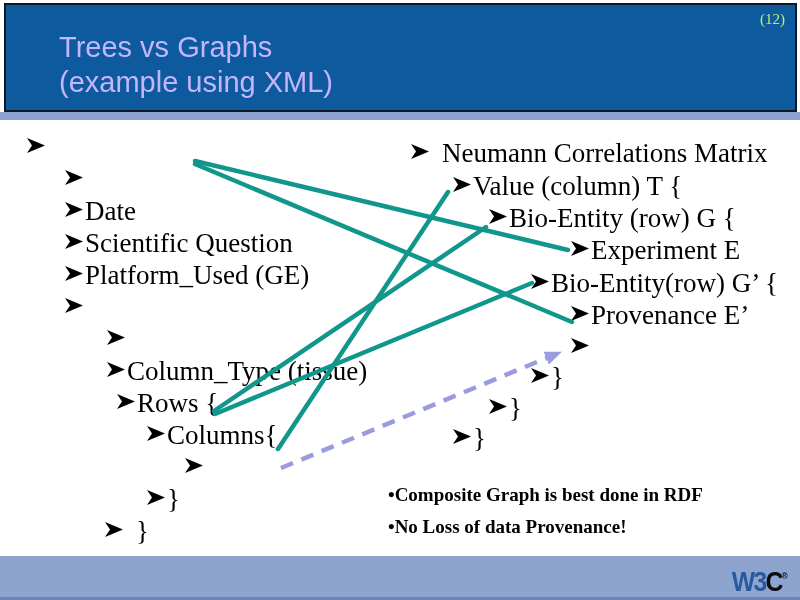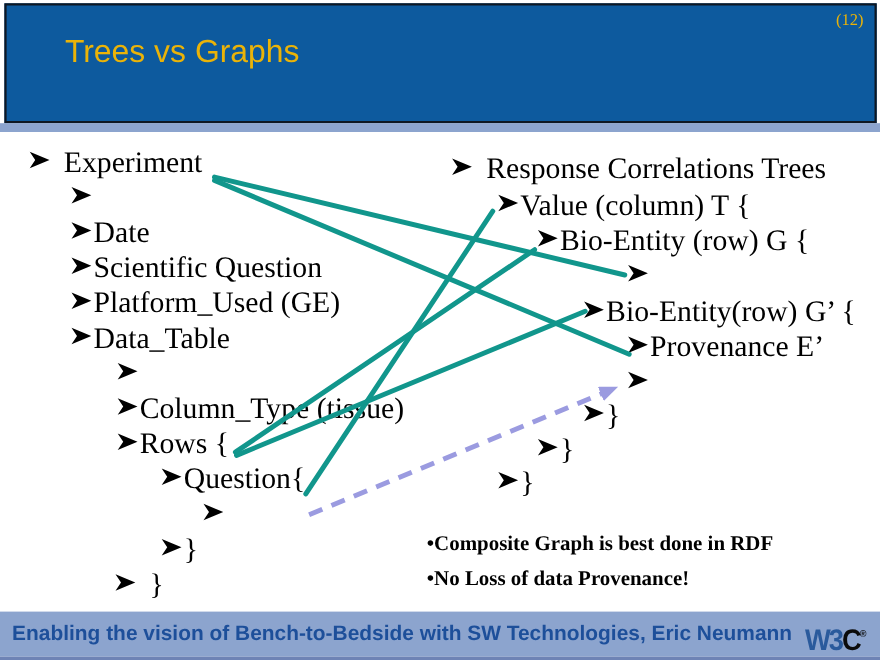--- a/index.html
+++ b/index.html
@@ -1,23 +1,23 @@
 <!DOCTYPE html>
 <html><head>
 <meta charset="utf-8">
 <style>
   html,body{margin:0;padding:0;}
   .slide{position:relative;width:800px;height:600px;background:#ffffff;overflow:hidden;
          font-family:"Liberation Serif",serif;}
   
   .header-bar{position:absolute;left:4px;top:3px;width:789px;height:105px;
               background:#0d5a9e;border:2px solid #0e1722;}
-  .page-num{position:absolute;top:6px;right:10px;color:#eab308;
+  .page-num{position:absolute;top:6px;right:10px;color:#bef264;
             font:15px "Liberation Serif",serif;}
-  .title{position:absolute;left:53px;top:25px;color:#eab308;
+  .title{position:absolute;left:53px;top:25px;color:#c4b5fd;
          font:29px/35px "Liberation Sans",sans-serif;}
   .header-underline{position:absolute;left:0;top:112px;width:800px;height:8px;background:#8ca4ce;}
   
   .row{position:absolute;white-space:nowrap;display:flex;align-items:flex-start;
        font:27px/32px "Liberation Serif",serif;color:#000;z-index:1;}
   .bullet{width:20px;height:17px;margin:6px 1px 0 0;flex:none;fill:#000;}
   .row.sp .bullet{margin-right:12px;}
   
   .edge-layer{position:absolute;left:0;top:0;width:800px;height:600px;z-index:3;pointer-events:none;}
   
@@ -34,31 +34,31 @@
   .w3c-reg{font-size:9px;vertical-align:12px;letter-spacing:0;color:#0b0b0b;}
 </style>
 </head>
 <body>
 
 <div class="slide">
 
   <div class="header-bar">
     <div class="title">
       <div>Trees vs Graphs</div>
+      <div>(example using XML)</div>
     </div>
     <div class="page-num">(12)</div>
   </div>
   <div class="header-underline"></div>
 
   <div>
     <div class="row sp" style="left:26px;top:131px">
         <svg class="bullet" viewBox="0 0 20 17">
           <polygon points="1,1 19,8.5 1,16 6,8.5"></polygon>
         </svg>
-        <span>Experiment</span>
       </div>
     <div class="row" style="left:64px;top:163px">
         <svg class="bullet" viewBox="0 0 20 17">
           <polygon points="1,1 19,8.5 1,16 6,8.5"></polygon>
         </svg>
       </div>
     <div class="row" style="left:64px;top:195px">
         <svg class="bullet" viewBox="0 0 20 17">
           <polygon points="1,1 19,8.5 1,16 6,8.5"></polygon>
         </svg>
@@ -73,44 +73,43 @@
     <div class="row" style="left:64px;top:259px">
         <svg class="bullet" viewBox="0 0 20 17">
           <polygon points="1,1 19,8.5 1,16 6,8.5"></polygon>
         </svg>
         <span>Platform_Used (GE)</span>
       </div>
     <div class="row" style="left:64px;top:291px">
         <svg class="bullet" viewBox="0 0 20 17">
           <polygon points="1,1 19,8.5 1,16 6,8.5"></polygon>
         </svg>
-        <span>Data_Table</span>
       </div>
     <div class="row" style="left:106px;top:323px">
         <svg class="bullet" viewBox="0 0 20 17">
           <polygon points="1,1 19,8.5 1,16 6,8.5"></polygon>
         </svg>
       </div>
     <div class="row" style="left:106px;top:355px">
         <svg class="bullet" viewBox="0 0 20 17">
           <polygon points="1,1 19,8.5 1,16 6,8.5"></polygon>
         </svg>
         <span>Column_Type (tissue)</span>
       </div>
-    <div class="row" style="left:106px;top:387px">
+    <div class="row" style="left:116px;top:387px">
         <svg class="bullet" viewBox="0 0 20 17">
           <polygon points="1,1 19,8.5 1,16 6,8.5"></polygon>
         </svg>
         <span>Rows {</span>
       </div>
     <div class="row" style="left:146px;top:419px">
         <svg class="bullet" viewBox="0 0 20 17">
           <polygon points="1,1 19,8.5 1,16 6,8.5"></polygon>
         </svg>
-        <span>Question{</span>
+        <span>Columns{</span>
       </div>
     <div class="row" style="left:184px;top:451px">
         <svg class="bullet" viewBox="0 0 20 17">
           <polygon points="1,1 19,8.5 1,16 6,8.5"></polygon>
         </svg>
       </div>
     <div class="row" style="left:146px;top:483px">
         <svg class="bullet" viewBox="0 0 20 17">
           <polygon points="1,1 19,8.5 1,16 6,8.5"></polygon>
         </svg>
@@ -122,38 +121,39 @@
         </svg>
         <span>}</span>
       </div>
   </div>
 
   <div>
     <div class="row sp" style="left:410px;top:137px">
         <svg class="bullet" viewBox="0 0 20 17">
           <polygon points="1,1 19,8.5 1,16 6,8.5"></polygon>
         </svg>
-        <span>Response Correlations Trees</span>
+        <span>Neumann Correlations Matrix</span>
       </div>
     <div class="row" style="left:452px;top:170px">
         <svg class="bullet" viewBox="0 0 20 17">
           <polygon points="1,1 19,8.5 1,16 6,8.5"></polygon>
         </svg>
         <span>Value (column) T {</span>
       </div>
     <div class="row" style="left:488px;top:202px">
         <svg class="bullet" viewBox="0 0 20 17">
           <polygon points="1,1 19,8.5 1,16 6,8.5"></polygon>
         </svg>
         <span>Bio-Entity (row) G {</span>
       </div>
     <div class="row" style="left:570px;top:234px">
         <svg class="bullet" viewBox="0 0 20 17">
           <polygon points="1,1 19,8.5 1,16 6,8.5"></polygon>
         </svg>
+        <span>Experiment E</span>
       </div>
     <div class="row" style="left:530px;top:267px">
         <svg class="bullet" viewBox="0 0 20 17">
           <polygon points="1,1 19,8.5 1,16 6,8.5"></polygon>
         </svg>
         <span>Bio-Entity(row) G’ {</span>
       </div>
     <div class="row" style="left:570px;top:299px">
         <svg class="bullet" viewBox="0 0 20 17">
           <polygon points="1,1 19,8.5 1,16 6,8.5"></polygon>
@@ -197,16 +197,15 @@
       <line x1="215" y1="414" x2="532" y2="283" stroke-width="4.5" stroke="#11968c" stroke-linecap="round"></line>
       <line x1="278" y1="449" x2="448" y2="192" stroke-width="4.5" stroke="#11968c" stroke-linecap="round"></line>
       <line x1="281" y1="468" x2="549" y2="357" stroke-width="4.5" stroke="#9b9be0" stroke-dasharray="13 9" marker-end="url(#arrowhead)"></line>
     </svg>
 
   <div class="note" style="top:516px">•No Loss of data Provenance!</div>
   <div class="note" style="top:484px">•Composite Graph is best done in RDF</div>
 
   <div class="footer-bar"></div>
   <div class="footer-edge"></div>
-  <div class="footer-text">Enabling the vision of Bench-to-Bedside with SW Technologies, Eric Neumann</div>
   <div class="w3c-logo"><span class="w3c-w3">W3</span><span class="w3c-c">C</span><span class="w3c-reg">®</span></div>
 
 </div>
 
 </body></html>

